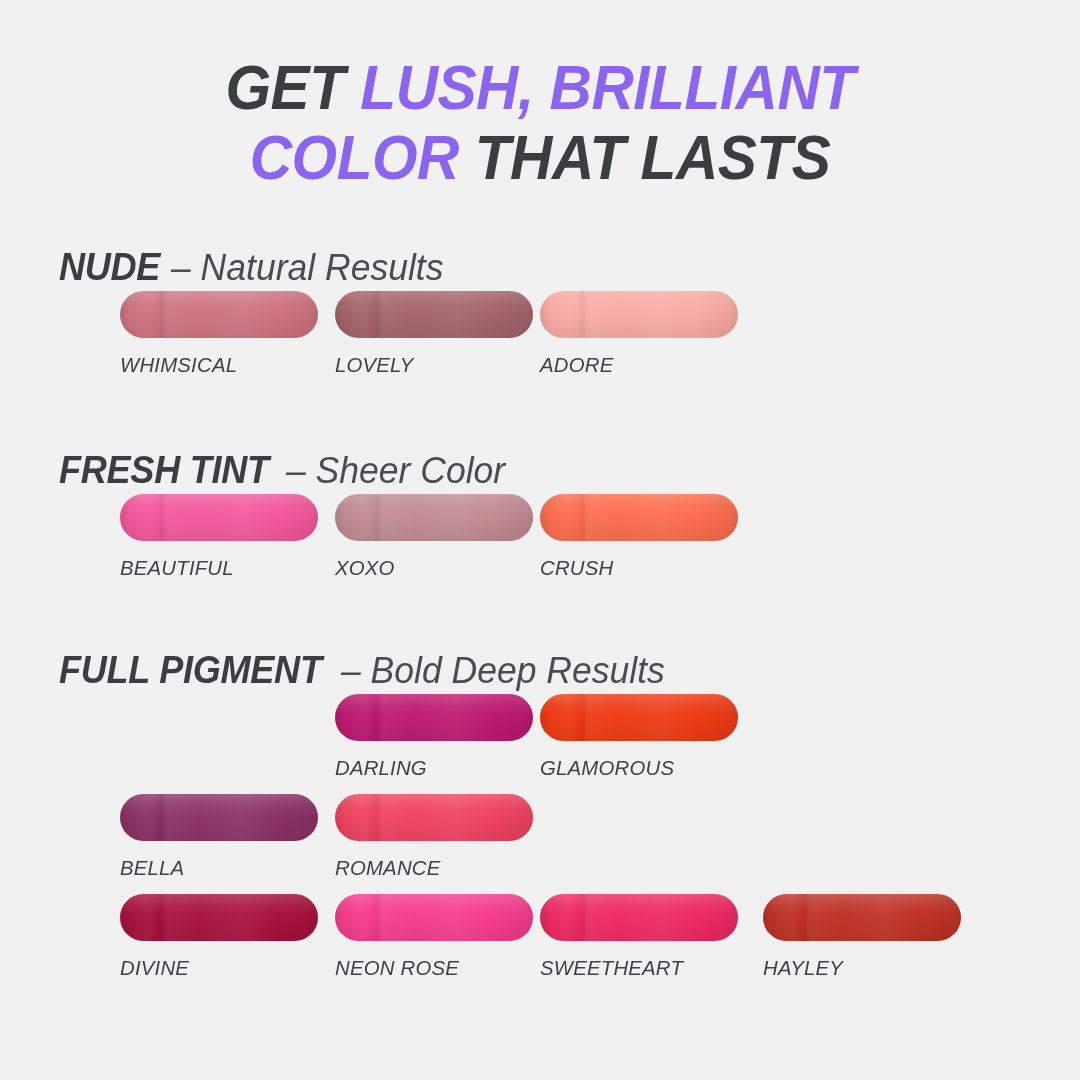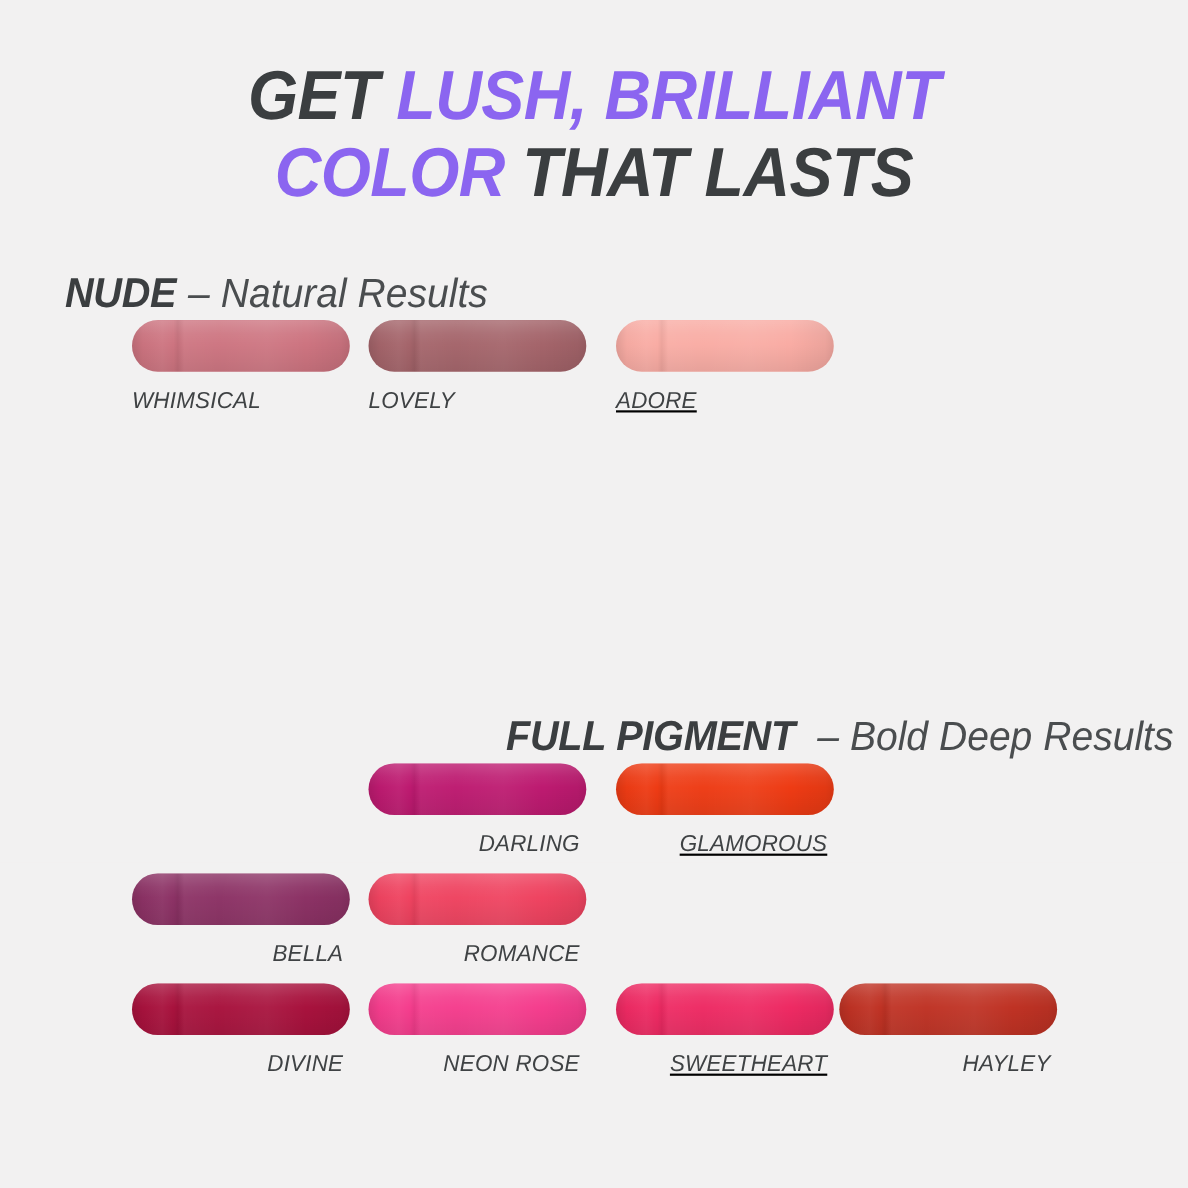--- a/index.html
+++ b/index.html
@@ -41,21 +41,21 @@
     color: #3b3e40;
     transform: scaleX(0.93);
   }
   .headline .accent { color: #8b65f0; }
   .headline-line { display: block; white-space: nowrap; }
 
   
   .section { position: absolute; left: 0; width: 1080px; }
   .section-nude        { top: 243px; }
   .section-fresh-tint  { top: 446px; }
-  .section-full-pigment{ top: 646px; text-align: right; }
+  .section-full-pigment{ top: 646px; }
 
   .section-header {
     margin-left: 59px;
     white-space: nowrap;
     line-height: 48px;
     height: 48px;
   }
   .section-name {
     font-family: "Liberation Sans", sans-serif;
     font-weight: bold;
@@ -86,21 +86,21 @@
     margin-left: 120px;
     width: 960px;
   }
   .swatch-cell {
     position: absolute;
     top: 0;
     width: 198px;
   }
   .swatch-cell.col0 { left: 0px; }
   .swatch-cell.col1 { left: 215px; }
-  .swatch-cell.col2 { left: 440px; text-decoration: underline; }
+  .swatch-cell.col2 { left: 420px; }
   .swatch-cell.col3 { left: 643px; }
 
   .swatch {
     position: relative;
     width: 198px;
     height: 47px;
     border-radius: 24px;
     overflow: hidden;
   }
   
@@ -174,20 +174,39 @@
         <div class="swatch" style="background-color: rgb(164, 100, 106);"></div>
         <span class="swatch-label">LOVELY</span>
       </div>
       <div class="swatch-cell col2">
         <div class="swatch" style="background-color: rgb(249, 172, 164);"></div>
         <span class="swatch-label">ADORE</span>
       </div>
     </div>
   </div>
 
+  <div class="section section-fresh-tint">
+    <div class="section-header">
+      <span class="section-name">FRESH TINT</span><span class="section-sub">– Sheer Color</span>
+    </div>
+    <div class="swatch-row">
+      <div class="swatch-cell col0">
+        <div class="swatch" style="background-color: rgb(243, 88, 155);"></div>
+        <span class="swatch-label">BEAUTIFUL</span>
+      </div>
+      <div class="swatch-cell col1">
+        <div class="swatch" style="background-color: rgb(192, 140, 146);"></div>
+        <span class="swatch-label">XOXO</span>
+      </div>
+      <div class="swatch-cell col2">
+        <div class="swatch" style="background-color: rgb(252, 109, 78);"></div>
+        <span class="swatch-label">CRUSH</span>
+      </div>
+    </div>
+  </div>
 
   <div class="section section-full-pigment">
     <div class="section-header">
       <span class="section-name">FULL PIGMENT</span><span class="section-sub">– Bold Deep Results</span>
     </div>
 
     <div class="swatch-row">
       <div class="swatch-cell col2">
         <div class="swatch" style="background-color: rgb(238, 59, 20);"></div>
         <span class="swatch-label">GLAMOROUS</span>

